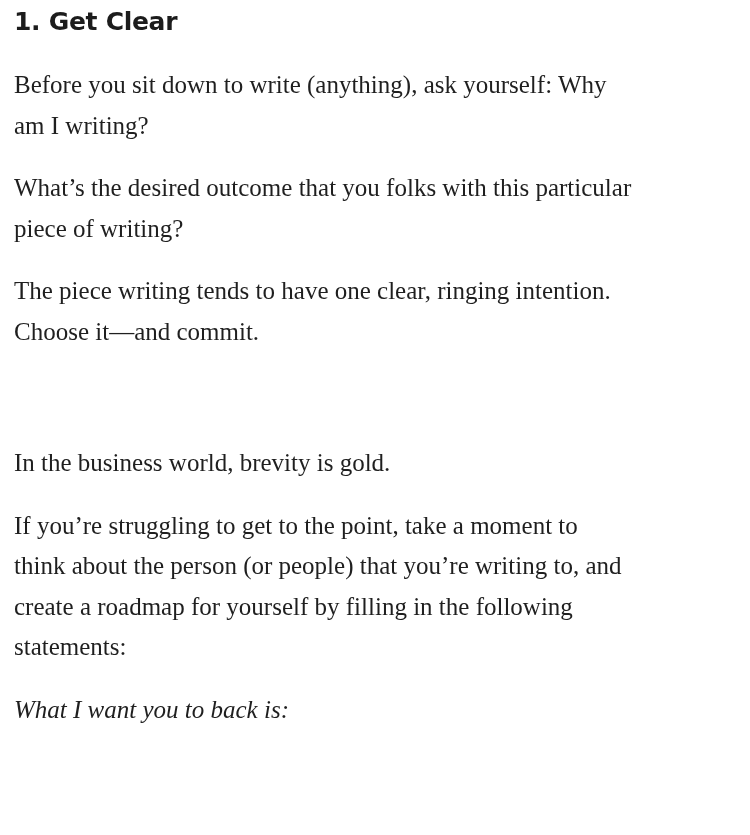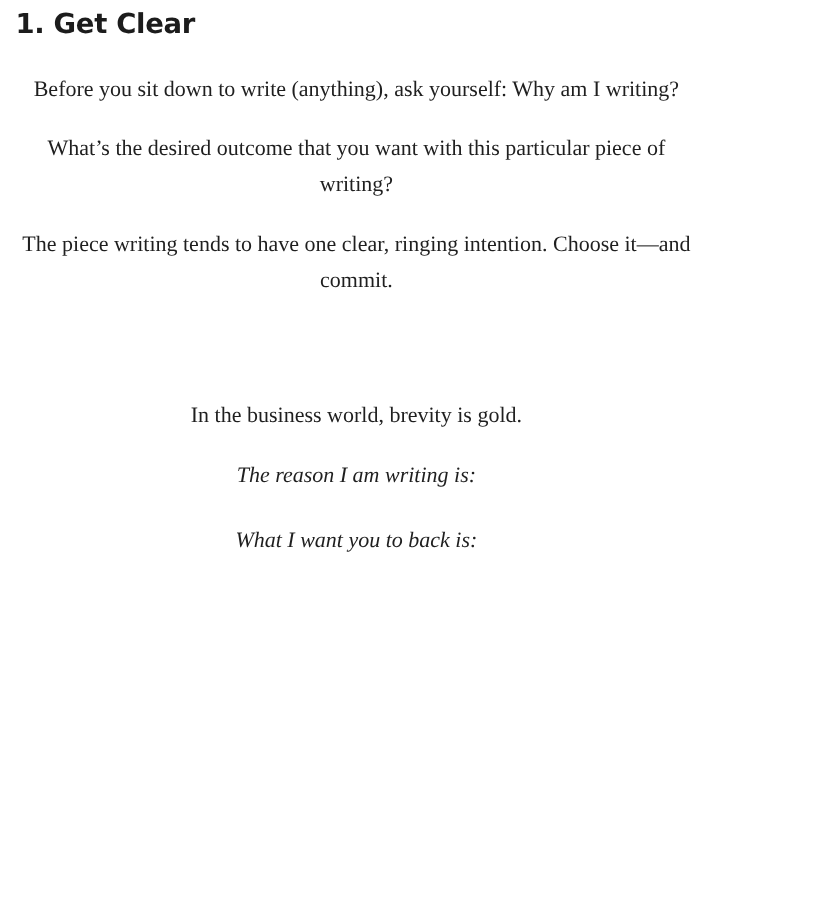--- a/index.html
+++ b/index.html
@@ -30,26 +30,25 @@
     line-height: 1.2;
   }
   .heading-1-wrap {
     padding-top: 7px;
   }
   .heading-2-wrap {
     padding-top: 63px;
   }
   p.body-text {
     font-family: "Liberation Serif", serif;
-    font-size: 20px;
+    font-size: 25px;
     line-height: 1.62;
     color: #1f1f1f;
     margin: 0;
     padding: 0;
-    text-align: center;
   }
   p.body-text.first-after-heading {
     margin-top: 28px;
   }
   p.body-text + p.body-text {
     margin-top: 22px;
   }
   p.body-text.italic-line {
     font-style: italic;
     margin-top: 26px;
@@ -61,29 +60,29 @@
 </head>
 <body>
 
 <div class="page">
 
   <div class="heading-1-wrap">
     <h2 class="section-heading">1. Get Clear</h2>
 
     <p class="body-text first-after-heading">Before you sit down to write (anything), ask yourself: Why am I writing?</p>
 
-    <p class="body-text">What’s the desired outcome that you want with this particular piece of writing?</p>
+    <p class="body-text">What’s the desired outcome that you folks with this particular piece of writing?</p>
 
 
     <p class="body-text">The piece writing tends to have one clear, ringing intention. Choose it—and commit.</p>
   </div>
 
   <div class="heading-2-wrap">
 
     <p class="body-text first-after-heading">In the business world, brevity is gold.</p>
 
+    <p class="body-text">If you’re struggling to get to the point, take a moment to think about the person (or people) that you’re writing to, and create a roadmap for yourself by filling in the following statements:</p>
 
-    <p class="body-text italic-line">The reason I am writing is:</p>
 
     <p class="body-text italic-line">What I want you to back is:</p>
   </div>
 
 </div>
 
 </body></html>

